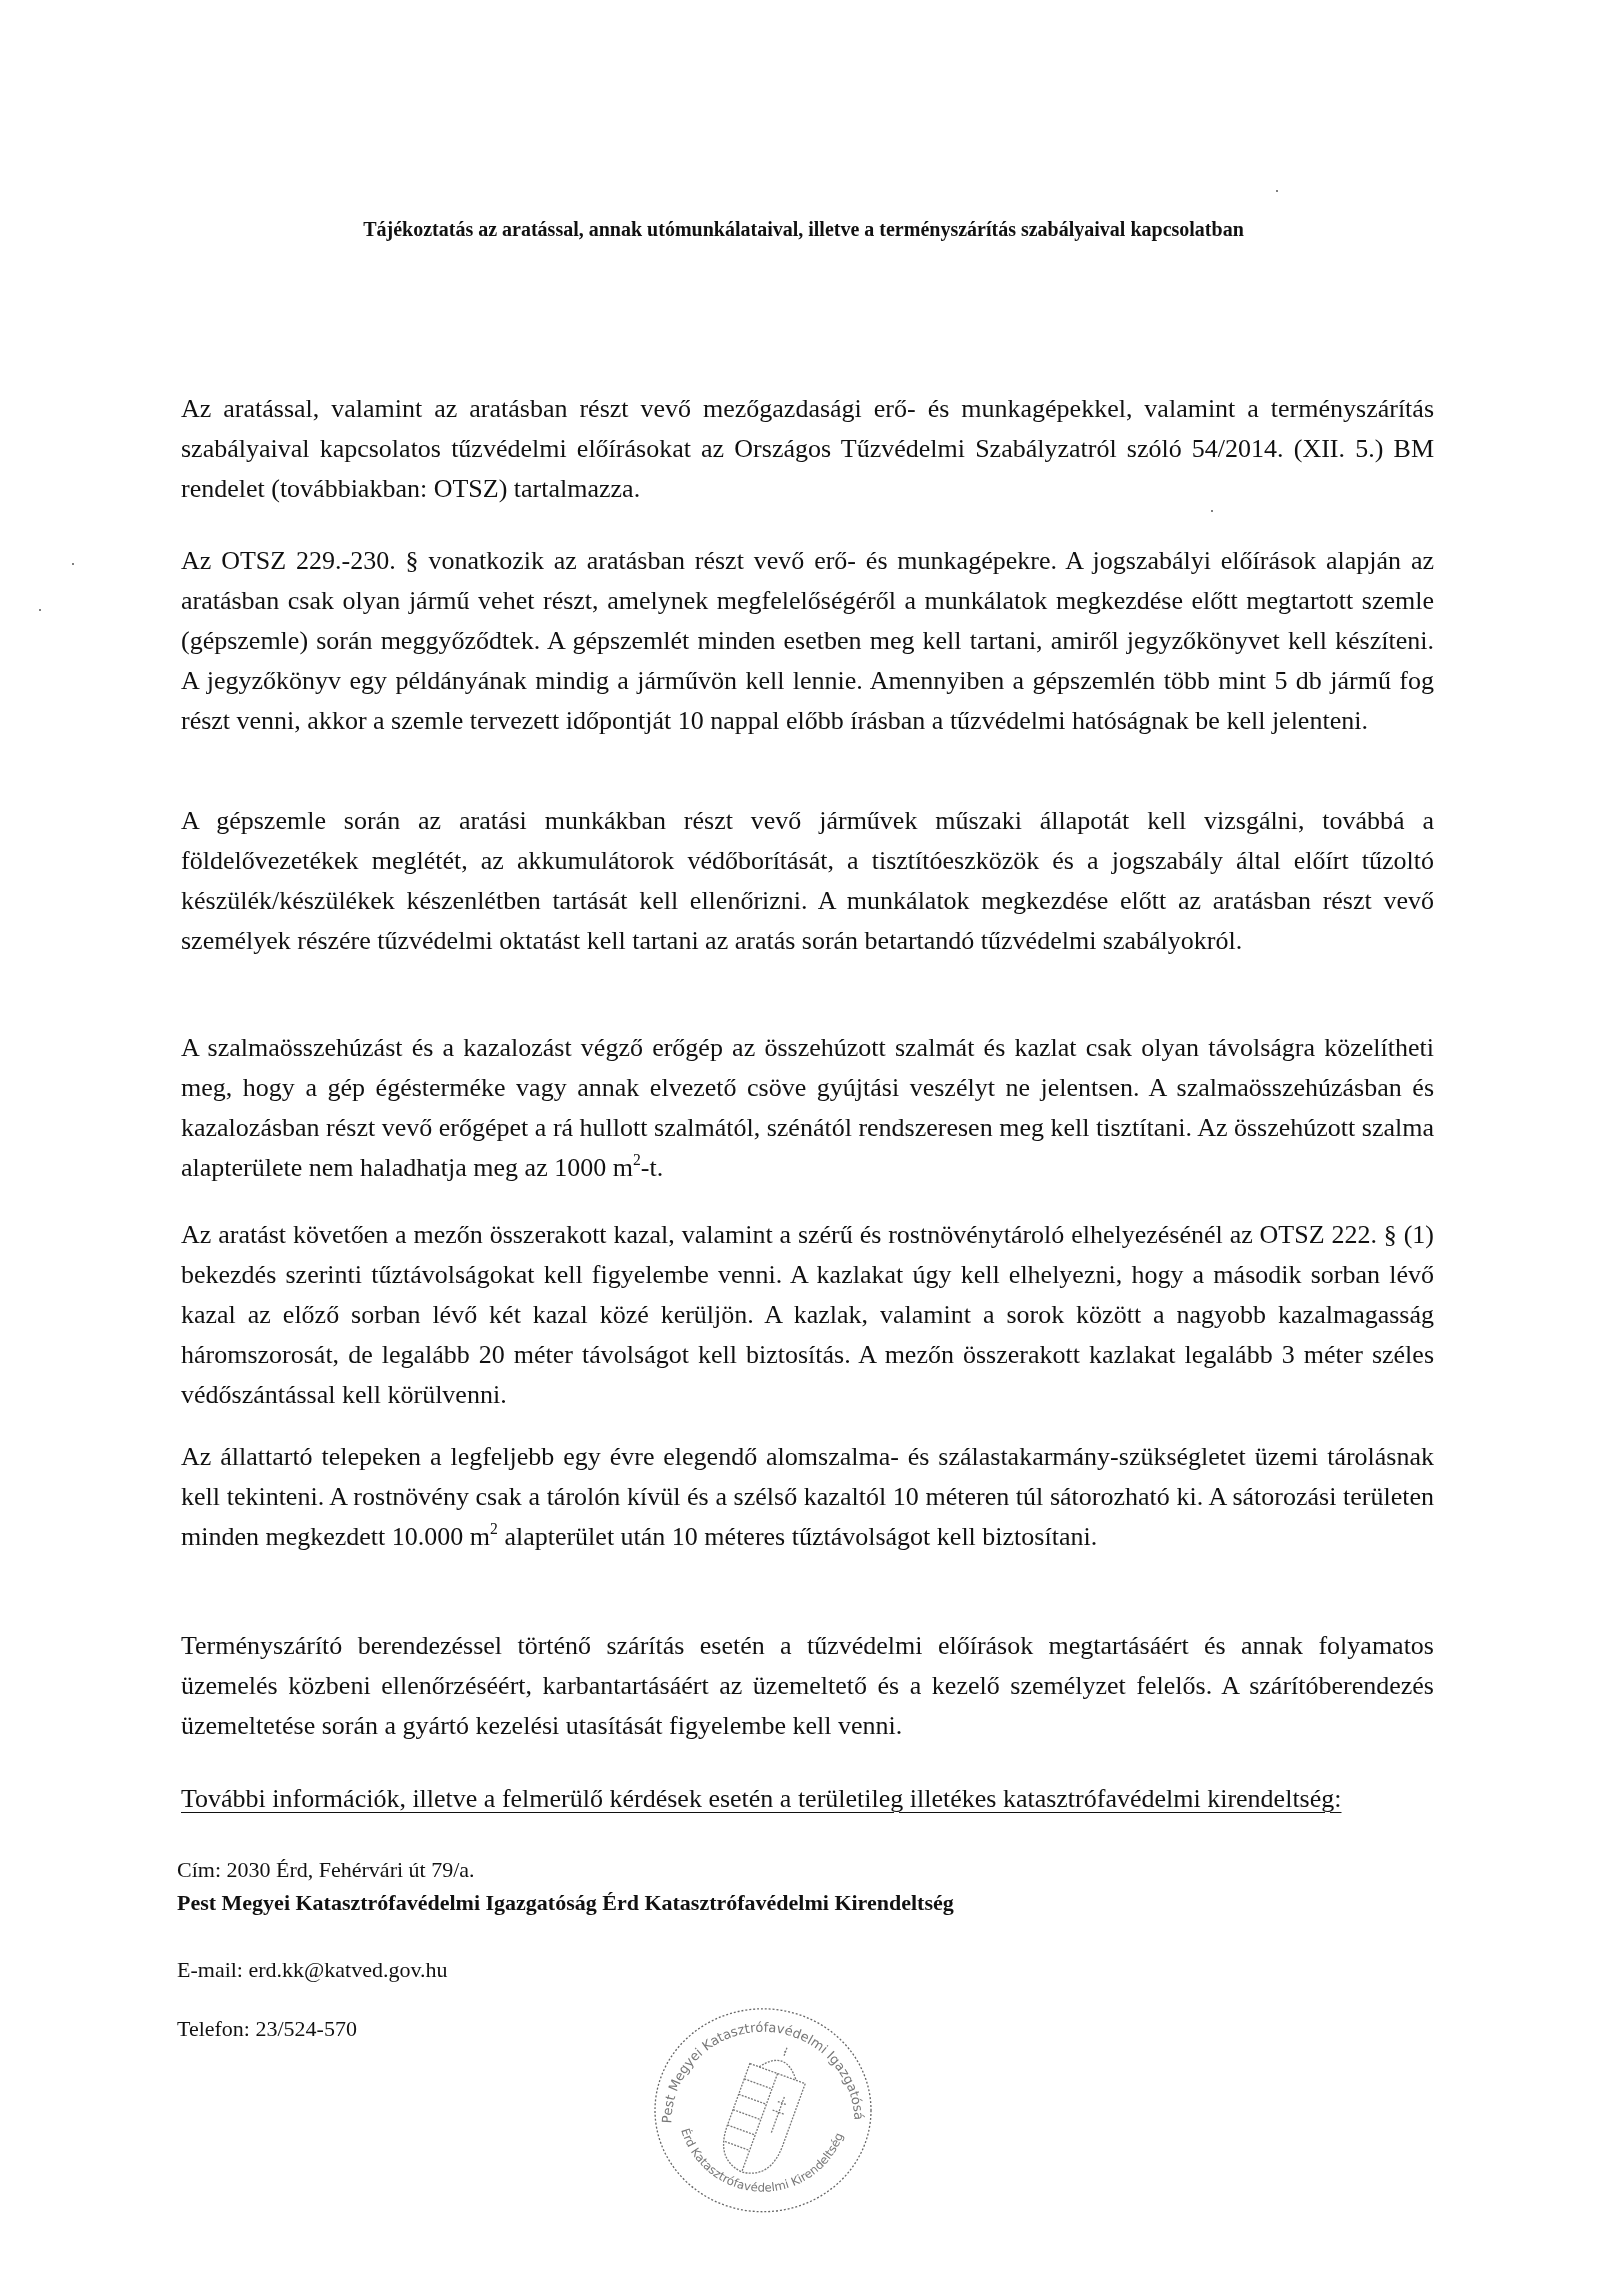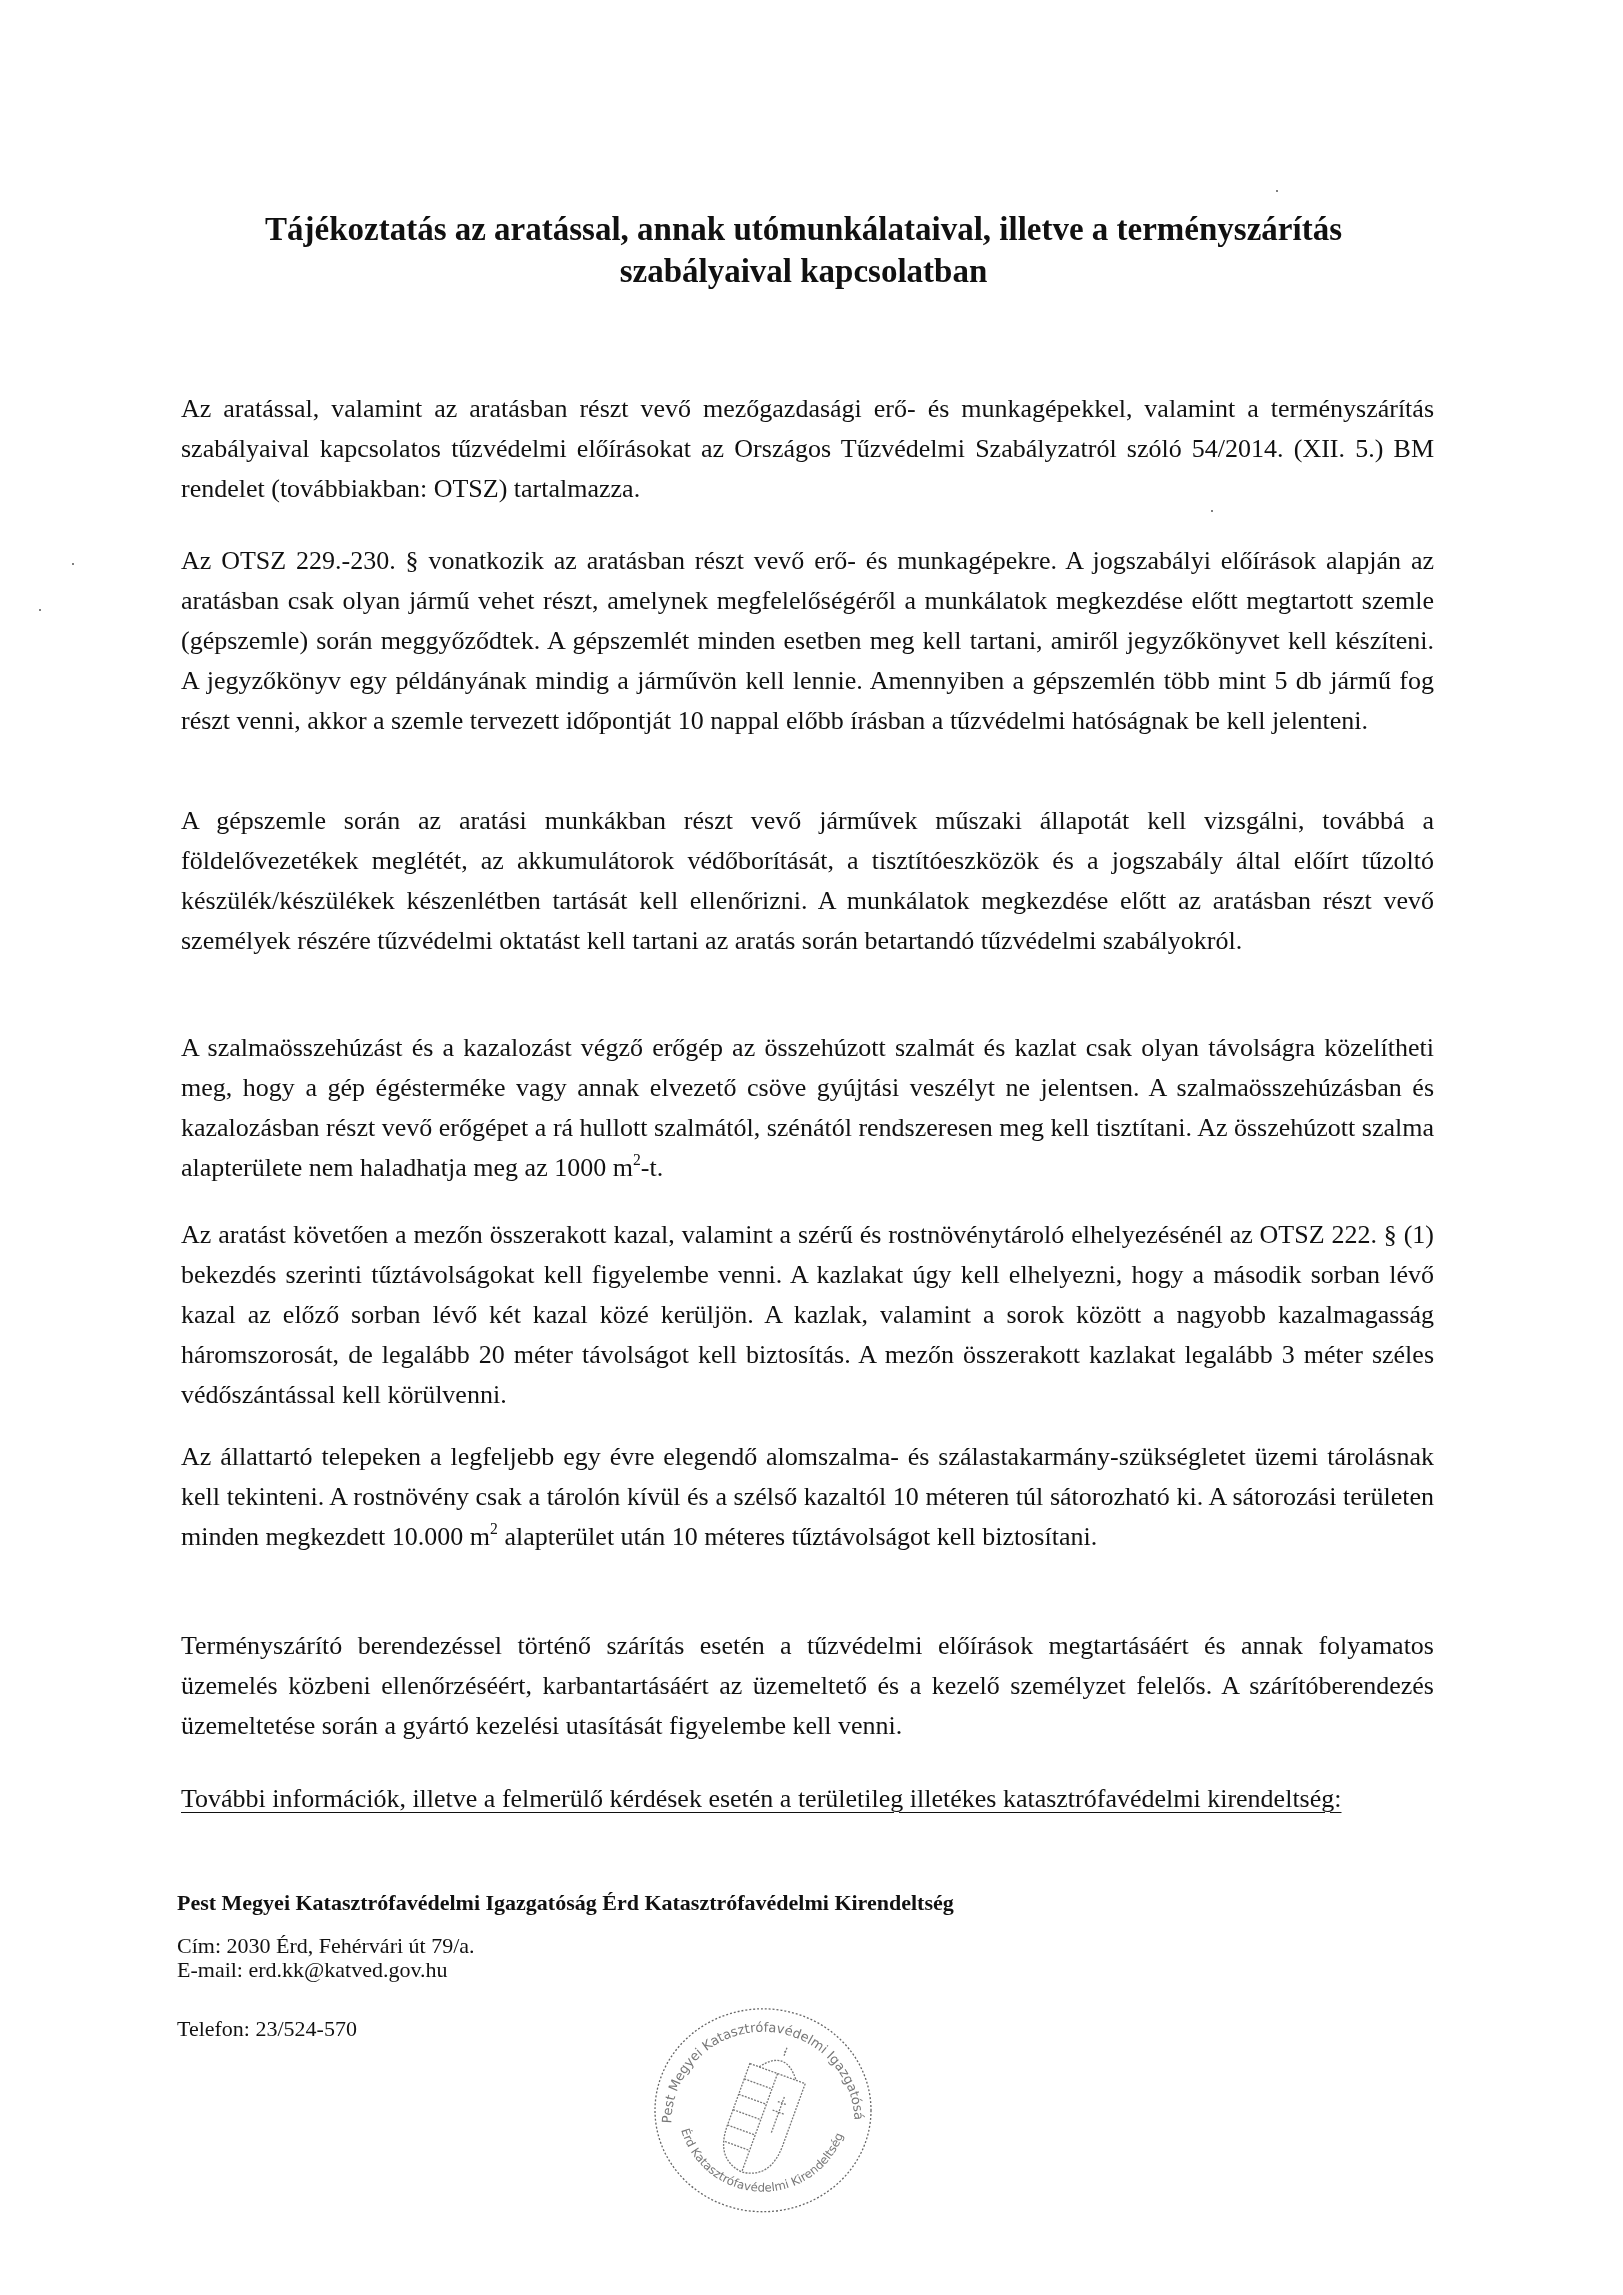--- a/index.html
+++ b/index.html
@@ -1,20 +1,20 @@
 <!DOCTYPE html>
 <html style="font-size:10.5px"><head>
 <meta charset="utf-8">
 <style>
   html, body { margin: 0; padding: 0; background: #ffffff; }
   body { width: 1623px; height: 2295px; position: relative; overflow: hidden;
          font-family: "Liberation Serif", "DejaVu Serif", serif; color: #111; }
   .page { position: absolute; left: 0; top: 0; width: 1623px; height: 2295px; background: #fff; }
   .title { position: absolute; left: 177px; width: 1253px; top: 208px; text-align: center;
-           font-weight: bold; font-size: 33px; line-height: 42px; }
+           font-weight: bold; font-size: 20px; line-height: 42px; }
   .para { position: absolute; left: 177px; width: 1253px; font-size: 26px; line-height: 40px;
           text-align: justify; margin: 4px; }
   .para sup { font-size: 15.7px; line-height: 0; vertical-align: 11px; }
   .underlined { text-decoration: underline; text-underline-offset: 5.2px; text-decoration-thickness: 1.3px; }
   .bold { font-weight: bold; }
   .line { position: absolute; left: 177px; font-size: 22px; line-height: 39px; white-space: nowrap; }
   .stamp { position: absolute; left: 645px; top: 1999px; width: 236px; height: 216px; }
   .speck { position: absolute; width: 2px; height: 2px; background: #555; border-radius: 50%; }
 </style>
 </head>
@@ -35,21 +35,21 @@
   <p class="para" style="top:1211px;">Az aratást követően a mezőn összerakott kazal, valamint a szérű és rostnövénytároló elhelyezésénél az OTSZ 222. § (1) bekezdés szerinti tűztávolságokat kell figyelembe venni. A kazlakat úgy kell elhelyezni, hogy a második sorban lévő kazal az előző sorban lévő két kazal közé kerüljön. A kazlak, valamint a sorok között a nagyobb kazalmagasság háromszorosát, de legalább 20 méter távolságot kell biztosítás. A mezőn összerakott kazlakat legalább 3 méter széles védőszántással kell körülvenni.</p>
 
   <p class="para" style="top:1433px;"><span>Az állattartó telepeken a legfeljebb egy évre elegendő alomszalma- és szálastakarmány-szükségletet üzemi tárolásnak kell tekinteni. A rostnövény csak a tárolón kívül és a szélső kazaltól 10 méteren túl sátorozható ki. A sátorozási területen minden megkezdett 10.000 m</span><sup>2</sup><span> alapterület után 10 méteres tűztávolságot kell biztosítani.</span></p>
 
   <p class="para underlined" style="top:1775px;">További információk, illetve a felmerülő kérdések esetén a területileg illetékes katasztrófavédelmi kirendeltség:</p>
 
   <p class="para" style="top:1622px;">Terményszárító berendezéssel történő szárítás esetén a tűzvédelmi előírások megtartásáért és annak folyamatos üzemelés közbeni ellenőrzéséért, karbantartásáért az üzemeltető és a kezelő személyzet felelős. A szárítóberendezés üzemeltetése során a gyártó kezelési utasítását figyelembe kell venni.</p>
 
   <div class="line bold" style="top:1883px;">Pest Megyei Katasztrófavédelmi Igazgatóság Érd Katasztrófavédelmi Kirendeltség</div>
 
-  <div class="line" style="top:1926px;">Cím: 2030 Érd, Fehérvári út 79/a.</div>
+  <div class="line" style="top:1850px;">Cím: 2030 Érd, Fehérvári út 79/a.</div>
 
   <div class="line" style="top:2009px;">Telefon: 23/524-570</div>
 
   <div class="line" style="top:1950px;">E-mail: erd.kk@katved.gov.hu</div>
 
   <svg class="stamp" viewBox="0 0 360 330">
     <defs>
       <path id="arcTop" d="M 40 190 A 140 140 0 0 1 320 190"></path>
       <path id="arcBottom" d="M 55 200 A 130 130 0 0 0 305 200"></path>
     </defs>

